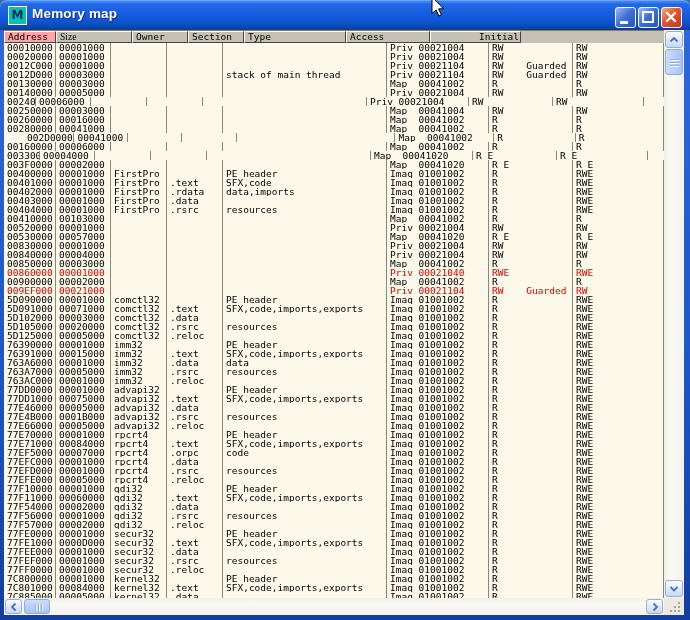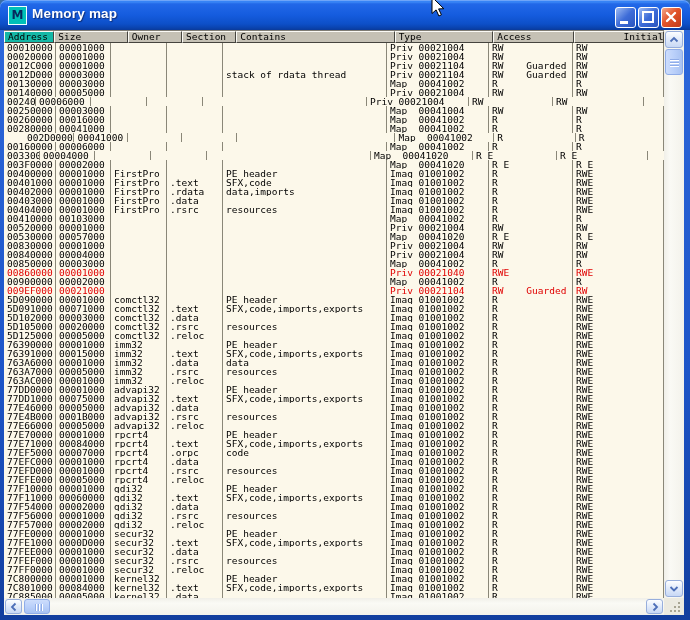--- a/index.html
+++ b/index.html
@@ -19,21 +19,21 @@
   #btn-min{left:615px;background:linear-gradient(135deg,#9DBBF2 0%,#3D6CD8 50%,#2A55BE 100%);}
   #btn-max{left:638px;background:linear-gradient(135deg,#9DBBF2 0%,#3D6CD8 50%,#2A55BE 100%);}
   #btn-close{left:661px;background:linear-gradient(135deg,#F2A88C 0%,#E2542A 45%,#C23A18 100%);}
   .tbtn svg{position:absolute;left:0;top:0;}
   
   #header-row{position:absolute;left:4px;top:30px;width:660px;height:13px;display:flex;
     background:#C5C1B5;border-top:1px solid #7E7C74;box-sizing:border-box;}
   .hcell{height:12px;box-sizing:border-box;border-right:1px solid #45443E;border-bottom:1px solid #45443E;
     border-top:1px solid #FBFAF5;border-left:1px solid #FBFAF5;
     font-size:9.5px;line-height:10px;padding-left:3px;color:#000;white-space:pre;overflow:hidden;background:#C5C1B5;}
-  .hcell.active{background:#14b8a6;}
+  .hcell.active{background:#fca5a5;}
   
   #table-body{position:absolute;left:4px;top:43px;width:660px;height:555px;background:#FCF8EA;overflow:hidden;}
   .trow{display:flex;height:9px;}
   .cell{height:9px;box-sizing:border-box;border-right:1px solid #8A8778;padding-left:3px;
     font-size:9.5px;line-height:9px;color:#000;white-space:pre;overflow:hidden;}
   .trow.red .cell{color:#E00000;}
   
   #vscroll{position:absolute;left:664px;top:30px;width:20px;height:568px;
     background:linear-gradient(90deg,#F0EFE8,#FAFAF5 30%,#F3F2EB);}
   #hscroll{position:absolute;left:4px;top:598px;width:660px;height:17px;
@@ -75,24 +75,23 @@
     </div>
     <div class="tbtn" id="btn-close">
       <svg width="19" height="19">
           <path d="M5 5 L13 13 M13 5 L5 13" stroke="#FFFFFF" stroke-width="2.4" stroke-linecap="round"></path>
         </svg>
     </div>
   </div>
 
   <div id="header-row">
       <div class="hcell active" style="width: 52px;">Address</div>
-      <div class="hcell" style="width: 76px;">Size</div>
+      <div class="hcell" style="width: 76px; font-family: Liberation Serif, serif;">Size</div>
       <div class="hcell" style="width: 56px;">Owner</div>
       <div class="hcell" style="width: 56px;">Section</div>
-      <div class="hcell" style="width: 164px;">Contains</div>
       <div class="hcell" style="width: 102px;">Type</div>
       <div class="hcell" style="width: 84px;">Access</div>
       <div class="hcell" style="width: 91px; padding-left: 48px;">Initial access</div>
     </div>
 
   <div id="table-body">
       <div class="trow">
         <span class="cell" style="width: 52px;">00010000</span>
         <span class="cell" style="width: 55px;">00001000</span>
         <span class="cell" style="width: 56px;"></span>
@@ -120,21 +119,21 @@
         <span class="cell" style="width: 164px;"></span>
         <span class="cell" style="width: 102px;">Priv 00021104</span>
         <span class="cell" style="width: 84px;">RW    Guarded</span>
         <span class="cell" style="width: 91px;">RW</span>
       </div>
       <div class="trow">
         <span class="cell" style="width: 52px;">0012D000</span>
         <span class="cell" style="width: 55px;">00003000</span>
         <span class="cell" style="width: 56px;"></span>
         <span class="cell" style="width: 56px;"></span>
-        <span class="cell" style="width: 164px;">stack of rdata thread</span>
+        <span class="cell" style="width: 164px;">stack of main thread</span>
         <span class="cell" style="width: 102px;">Priv 00021104</span>
         <span class="cell" style="width: 84px;">RW    Guarded</span>
         <span class="cell" style="width: 91px;">RW</span>
       </div>
       <div class="trow">
         <span class="cell" style="width: 52px;">00130000</span>
         <span class="cell" style="width: 55px;">00003000</span>
         <span class="cell" style="width: 56px;"></span>
         <span class="cell" style="width: 56px;"></span>
         <span class="cell" style="width: 164px;"></span>

